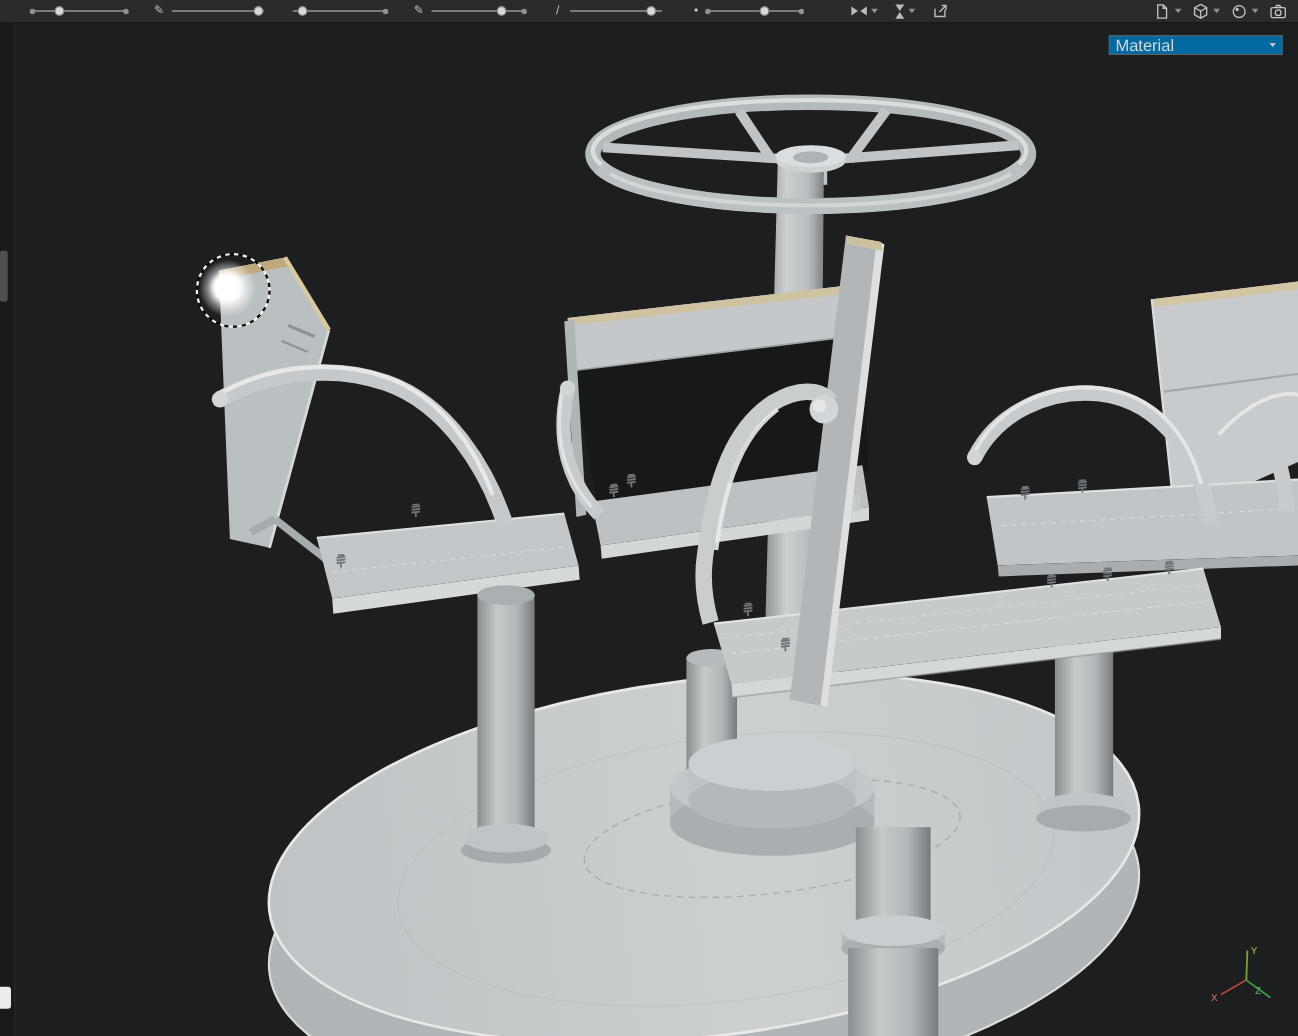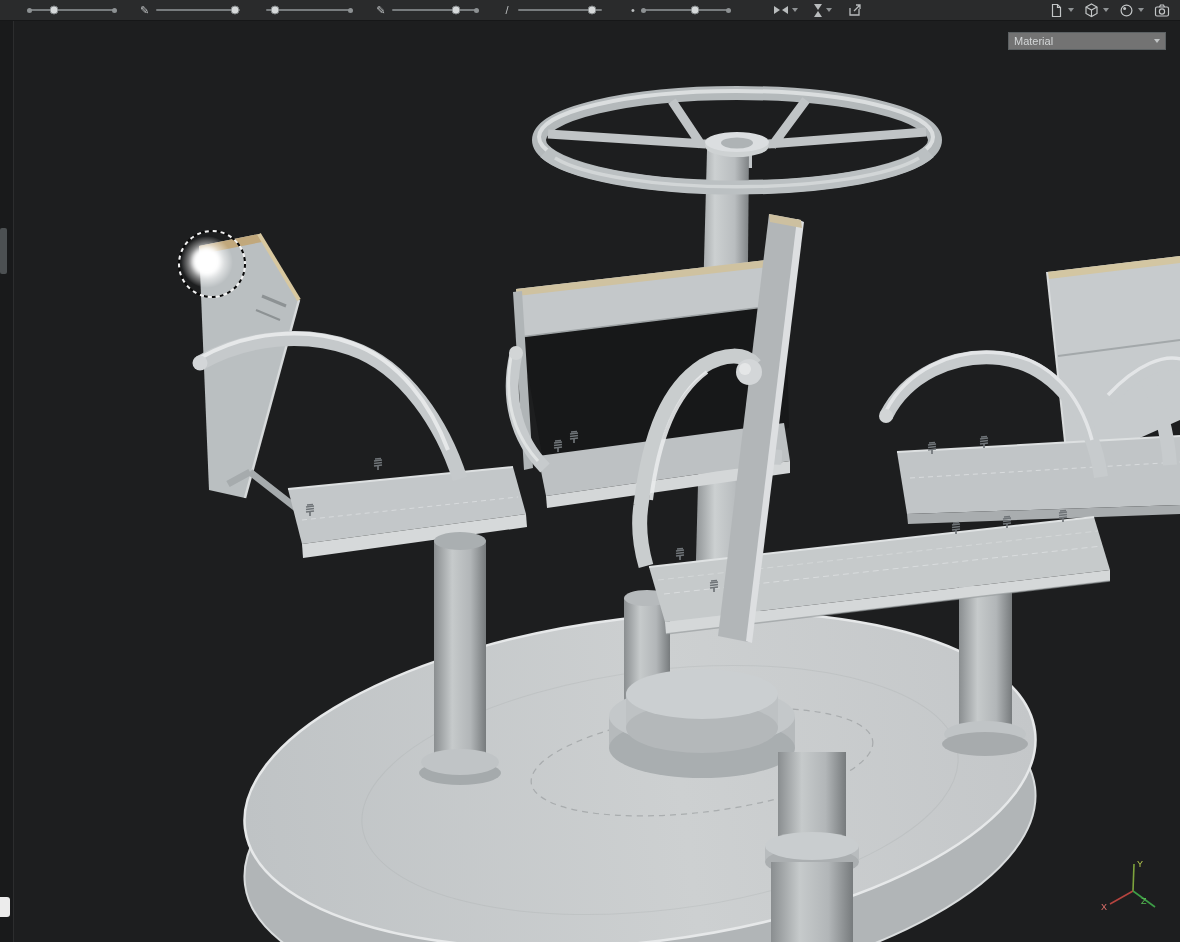--- a/index.html
+++ b/index.html
@@ -36,22 +36,22 @@
   
   .left-strip{position:absolute;left:0;top:21px;width:14px;height:921px;background:#191a1b;
               border-right:1px solid #2c2d2e;z-index:2}
   .scroll-thumb{position:absolute;left:0;top:207px;width:7px;height:46px;background:#4c5052;border-radius:2px}
   .corner-chip{position:absolute;left:0;top:876px;width:10px;height:20px;background:#ececec;border-radius:0 3px 3px 0}
 
   
   .viewport{position:absolute;left:14px;top:21px;width:1166px;height:921px;background:#1d1e1f;overflow:hidden}
   .scene{position:absolute;left:0;top:0;width:1166px;height:921px}
 
-  .material-dd{position:absolute;right:14px;top:11px;width:158px;height:18px;background:#737373;
-      border:1px solid #5c6163;display:flex;align-items:center;padding:0 5px;font-size:11px;
+  .material-dd{position:absolute;right:14px;top:11px;width:158px;height:18px;background:#0369a1;
+      border:1px solid #5c6163;display:flex;align-items:center;padding:0 5px;font-size:15px;
       color:#d3d6d7;z-index:3;cursor:default}
   .material-dd .dd-chev{margin-left:auto;width:0;height:0;border-left:3.5px solid transparent;
       border-right:3.5px solid transparent;border-top:4.5px solid #c2c5c6}
 
   .gizmo{position:absolute;right:16px;bottom:24px;width:64px;height:64px;z-index:3}
   .gizmo text{font-size:9px;font-family:"Liberation Sans",sans-serif}
 </style>
 </head>
 <body>
 

